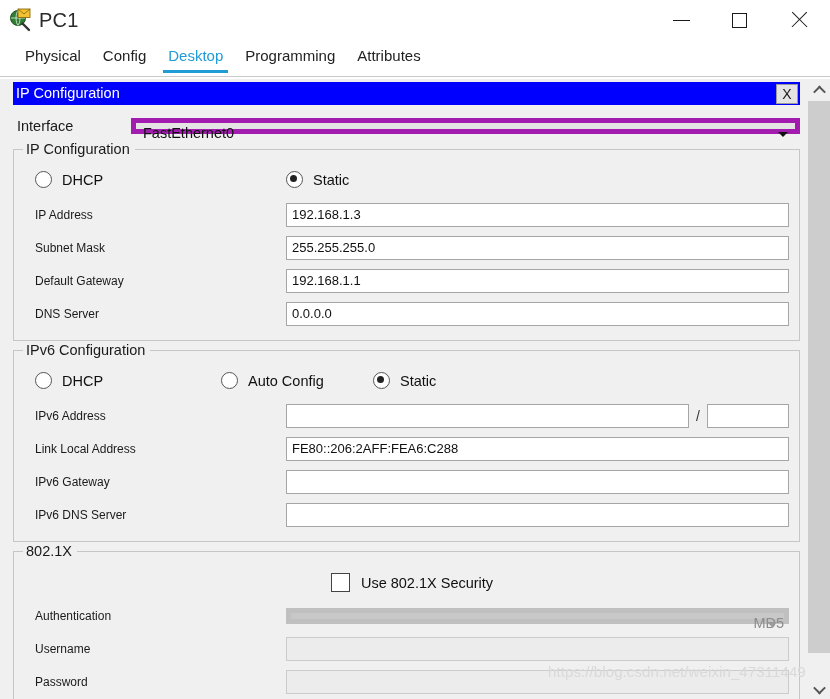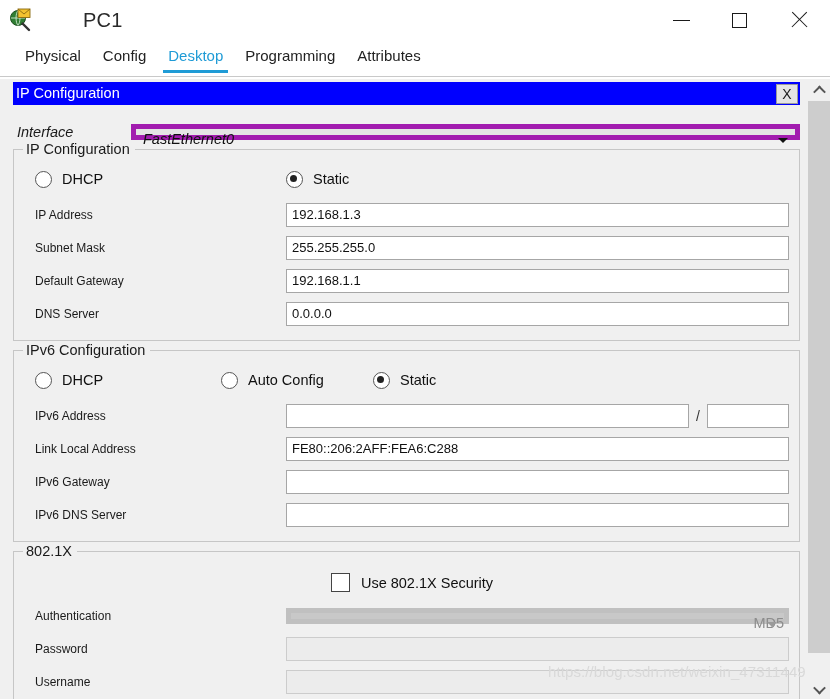--- a/index.html
+++ b/index.html
@@ -9,21 +9,21 @@
     overflow: hidden;
     background: #ffffff;
     font-family: "Liberation Sans", sans-serif;
   }
 
   
   .titlebar {
     position: absolute; left: 0; top: 0;
     width: 830px; height: 40px;
     background: #ffffff;
-    display: flex; align-items: center; gap: 44px;
+    display: flex; align-items: center;
   }
   .win-icon {
     margin-left: 7px; width: 26px; height: 26px;
     position: relative;
   }
   .win-title {
     margin-left: 6px;
     font-size: 20px; color: #2a2a2a;
     letter-spacing: 0.2px;
   }
@@ -121,22 +121,22 @@
     width: 22px; height: 20px;
     background: #e4e4e4;
     border: 1px solid #9a9a9a;
     display: flex; align-items: center; justify-content: center;
     font-size: 14px; color: #1a1a1a;
     line-height: 1;
   }
 
   
   .iface-row {
-    display: flex; align-items: flex-end;
-    height: 28px; margin-top: 7px; font-style: italic;
+    display: flex; align-items: center;
+    height: 28px; margin-top: 7px;
   }
   .iface-label {
     width: 118px; font-size: 14.5px; color: #1a1a1a;
     padding-left: 4px;
   }
   .combo {
     position: relative; flex: 1; height: 16px;
     background: #e4e4e4;
     border: 5px solid #a21caf;
     font-size: 14.5px; color: #101010;
@@ -166,21 +166,21 @@
     background: #f0f0f0;
     padding: 0 5px 0 3px;
     font-size: 14.5px; color: #1a1a1a;
   }
 
   .radio-row {
     display: flex; align-items: center;
     height: 30px; margin-bottom: 4px;
   }
   .radio-opt {
-    display: flex; align-items: center;
+    display: flex; align-items: flex-end;
     font-size: 14.5px; color: #101010;
   }
   .radio {
     width: 17px; height: 17px; border-radius: 50%;
     border: 1.6px solid #555; background: #fff;
     margin-right: 10px;
     position: relative; flex: none;
   }
   .radio.checked::after {
     content: ""; position: absolute;
@@ -367,25 +367,25 @@
       </div>
 
       <div class="field-row">
         <span class="field-label">Authentication</span>
         <div class="combo disabled">
           <span>MD5</span>
           <span class="caret"></span>
         </div>
       </div>
       <div class="field-row">
+        <span class="field-label">Username</span>
+        <div class="textbox disabled"></div>
+      </div>
+      <div class="field-row">
         <span class="field-label">Password</span>
         <div class="textbox disabled"></div>
       </div>
-      <div class="field-row">
-        <span class="field-label">Username</span>
-        <div class="textbox disabled"></div>
-      </div>
     </div>
 
   </div>
 </div>
 
 <div class="watermark">https://blog.csdn.net/weixin_47311449</div>
 
 </body></html>

